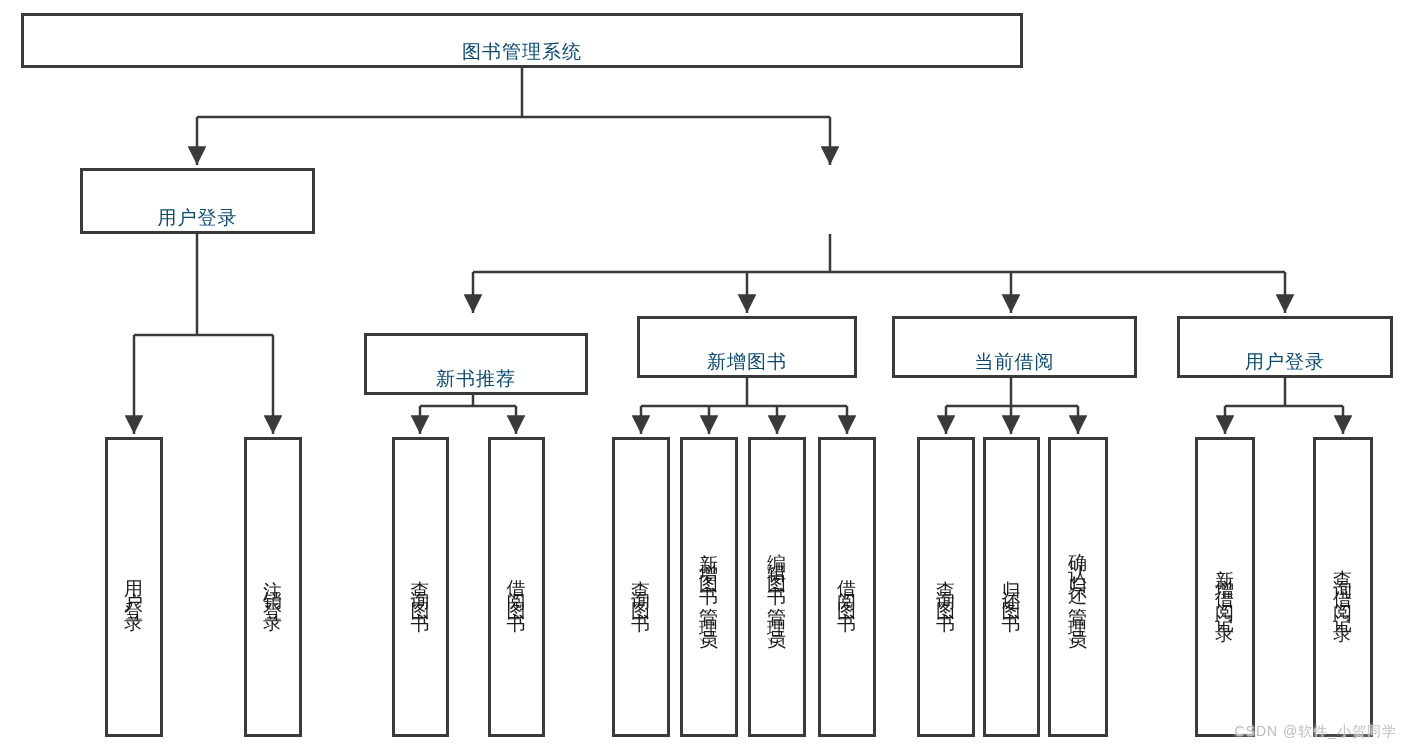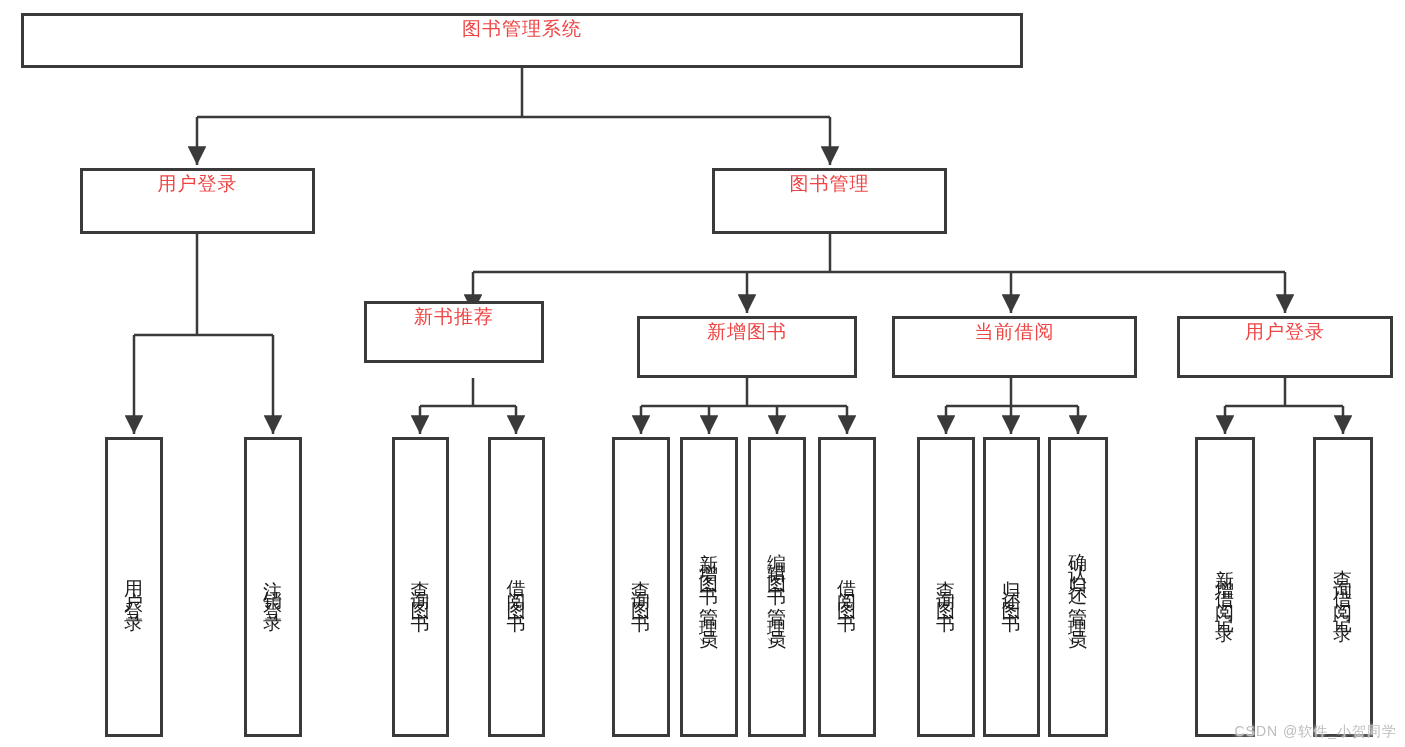--- a/index.html
+++ b/index.html
@@ -20,24 +20,24 @@
     left: 0; top: 0;
     width: 1405px;
     height: 747px;
   }
   .box {
     position: absolute;
     box-sizing: border-box;
     border: 3px solid #3a3a3a;
     background: #ffffff;
     display: flex;
-    align-items: flex-start;
+    align-items: flex-end;
     justify-content: center;
     font-size: 19px;
-    color: #ef4444;
+    color: #0c4a6e;
     letter-spacing: 1px;
     white-space: nowrap;
   }
   .vbox {
     position: absolute;
     box-sizing: border-box;
     border: 3px solid #3a3a3a;
     background: #ffffff;
     display: flex;
     align-items: center;
@@ -47,21 +47,21 @@
     writing-mode: vertical-rl;
     font-size: 19px;
     letter-spacing: 11px;
     color: #1c1c1c;
     line-height: 1;
   }
   
   .n-root  { left: 21px;   top: 13px;  width: 1002px; height: 55px; }
   .n-login { left: 80px;   top: 168px; width: 235px;  height: 66px; }
   .n-mgmt  { left: 712px;  top: 168px; width: 235px;  height: 66px; }
-  .n-l3a   { left: 364px;  top: 301px; width: 180px;  height: 62px; }
+  .n-l3a   { left: 364px;  top: 333px; width: 224px;  height: 62px; }
   .n-l3b   { left: 637px;  top: 316px; width: 220px;  height: 62px; }
   .n-l3c   { left: 892px;  top: 316px; width: 245px;  height: 62px; }
   .n-l3d   { left: 1177px; top: 316px; width: 216px;  height: 62px; }
   .leaf    { top: 437px; height: 300px; }
   .f01 { left: 105px;  width: 58px; }
   .f02 { left: 244px;  width: 58px; }
   .f03 { left: 392px;  width: 57px; }
   .f04 { left: 488px;  width: 57px; }
   .f05 { left: 612px;  width: 58px; }
   .f06 { left: 680px;  width: 58px; }
@@ -146,23 +146,20 @@
     </g>
   </svg>
 
   <div class="box n-root">
     <span>图书管理系统</span>
   </div>
 
   <div class="box n-login">
     <span>用户登录</span>
   </div>
-  <div class="box n-mgmt">
-    <span>图书管理</span>
-  </div>
 
   <div class="box n-l3a">
     <span>新书推荐</span>
   </div>
   <div class="box n-l3b">
     <span>新增图书</span>
   </div>
   <div class="box n-l3c">
     <span>当前借阅</span>
   </div>

